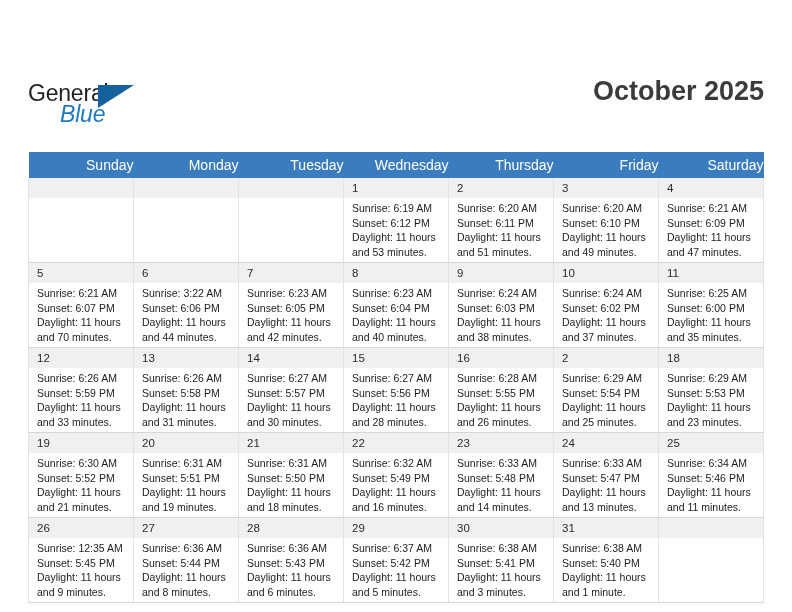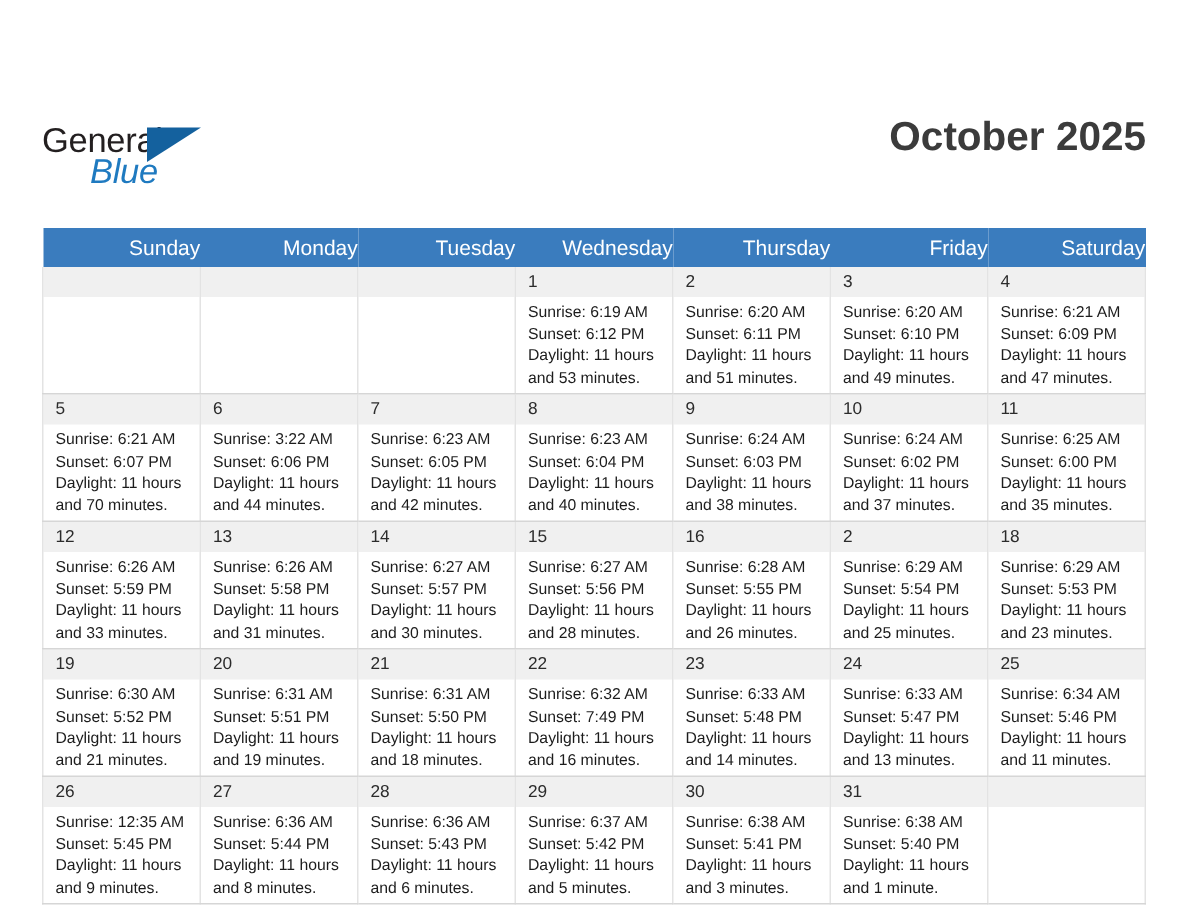--- a/index.html
+++ b/index.html
@@ -369,21 +369,21 @@
               <div>Sunrise: 6:31 AM</div>
               <div>Sunset: 5:50 PM</div>
               <div>Daylight: 11 hours</div>
               <div>and 18 minutes.</div>
             </div>
           </td>
           <td>
             <span class="daynum">22</span>
             <div class="lines">
               <div>Sunrise: 6:32 AM</div>
-              <div>Sunset: 7:49 PM</div>
+              <div>Sunset: 5:49 PM</div>
               <div>Daylight: 11 hours</div>
               <div>and 16 minutes.</div>
             </div>
           </td>
           <td>
             <span class="daynum">23</span>
             <div class="lines">
               <div>Sunrise: 6:33 AM</div>
               <div>Sunset: 5:48 PM</div>
               <div>Daylight: 11 hours</div>

